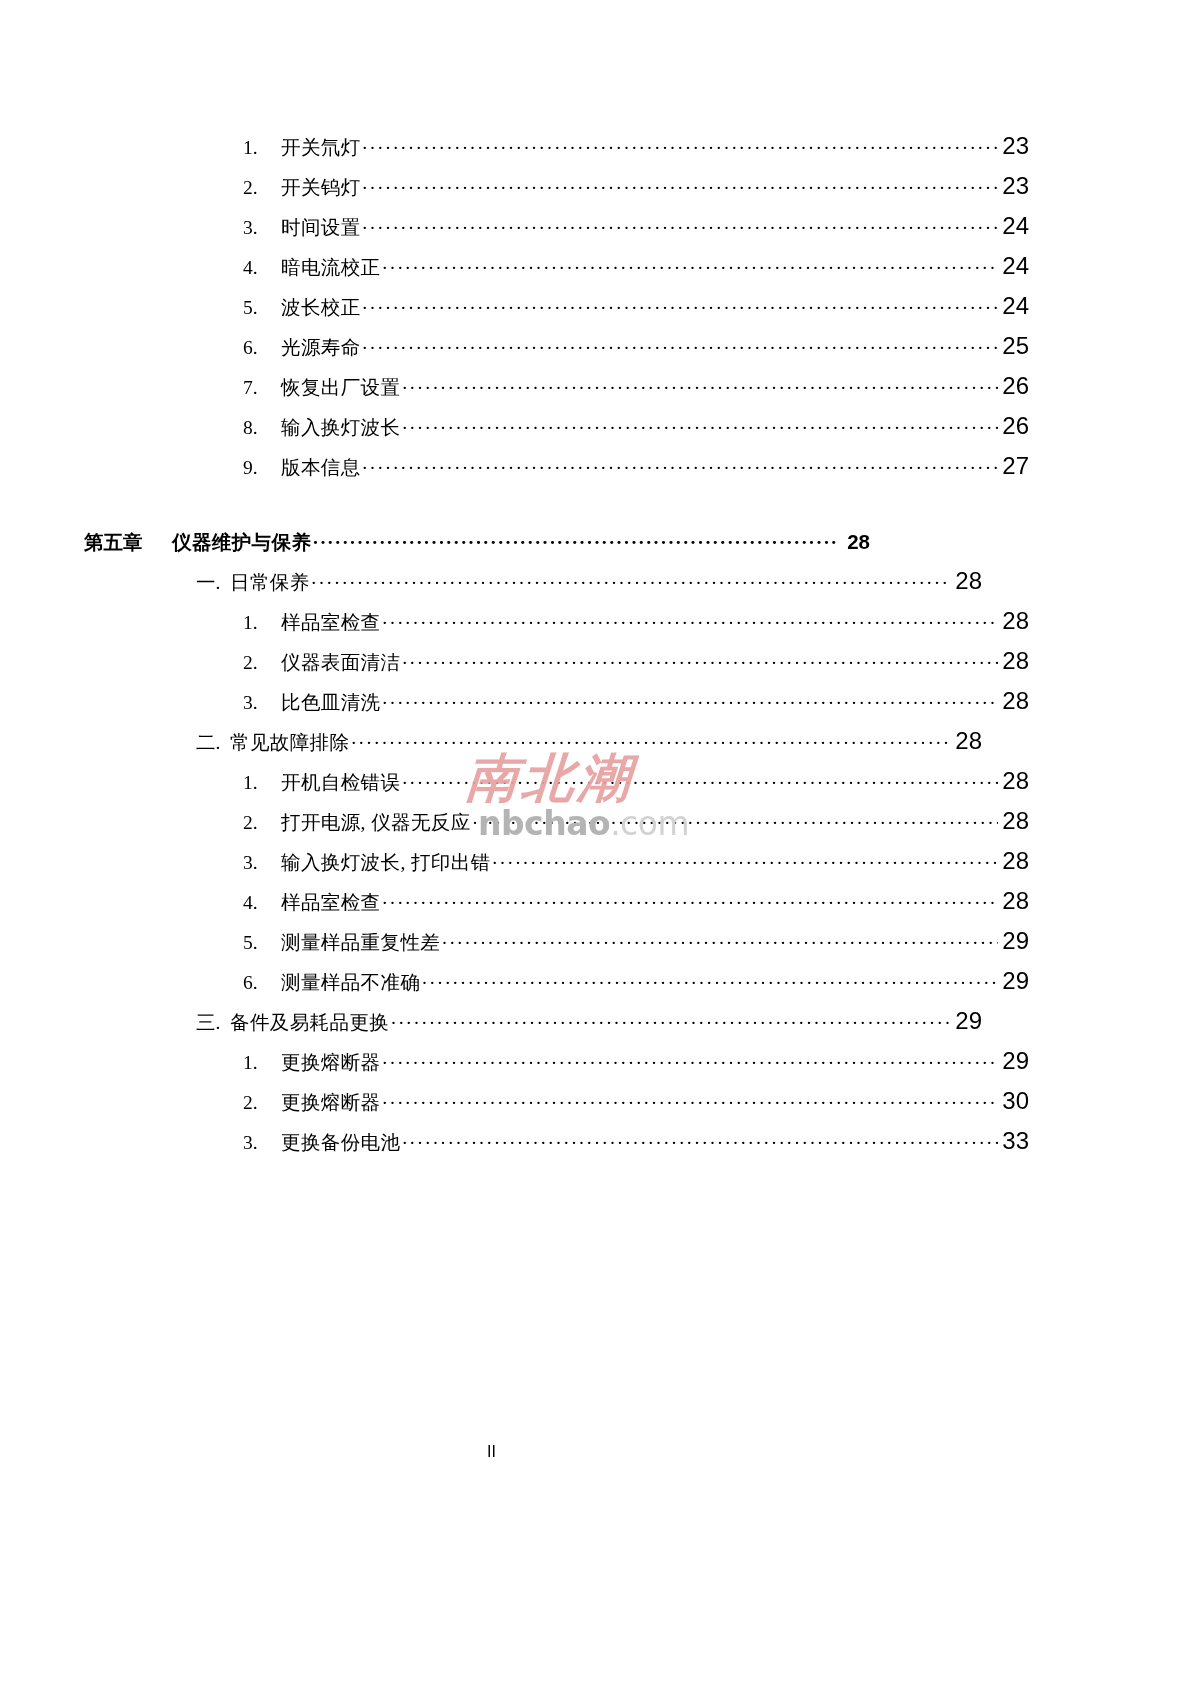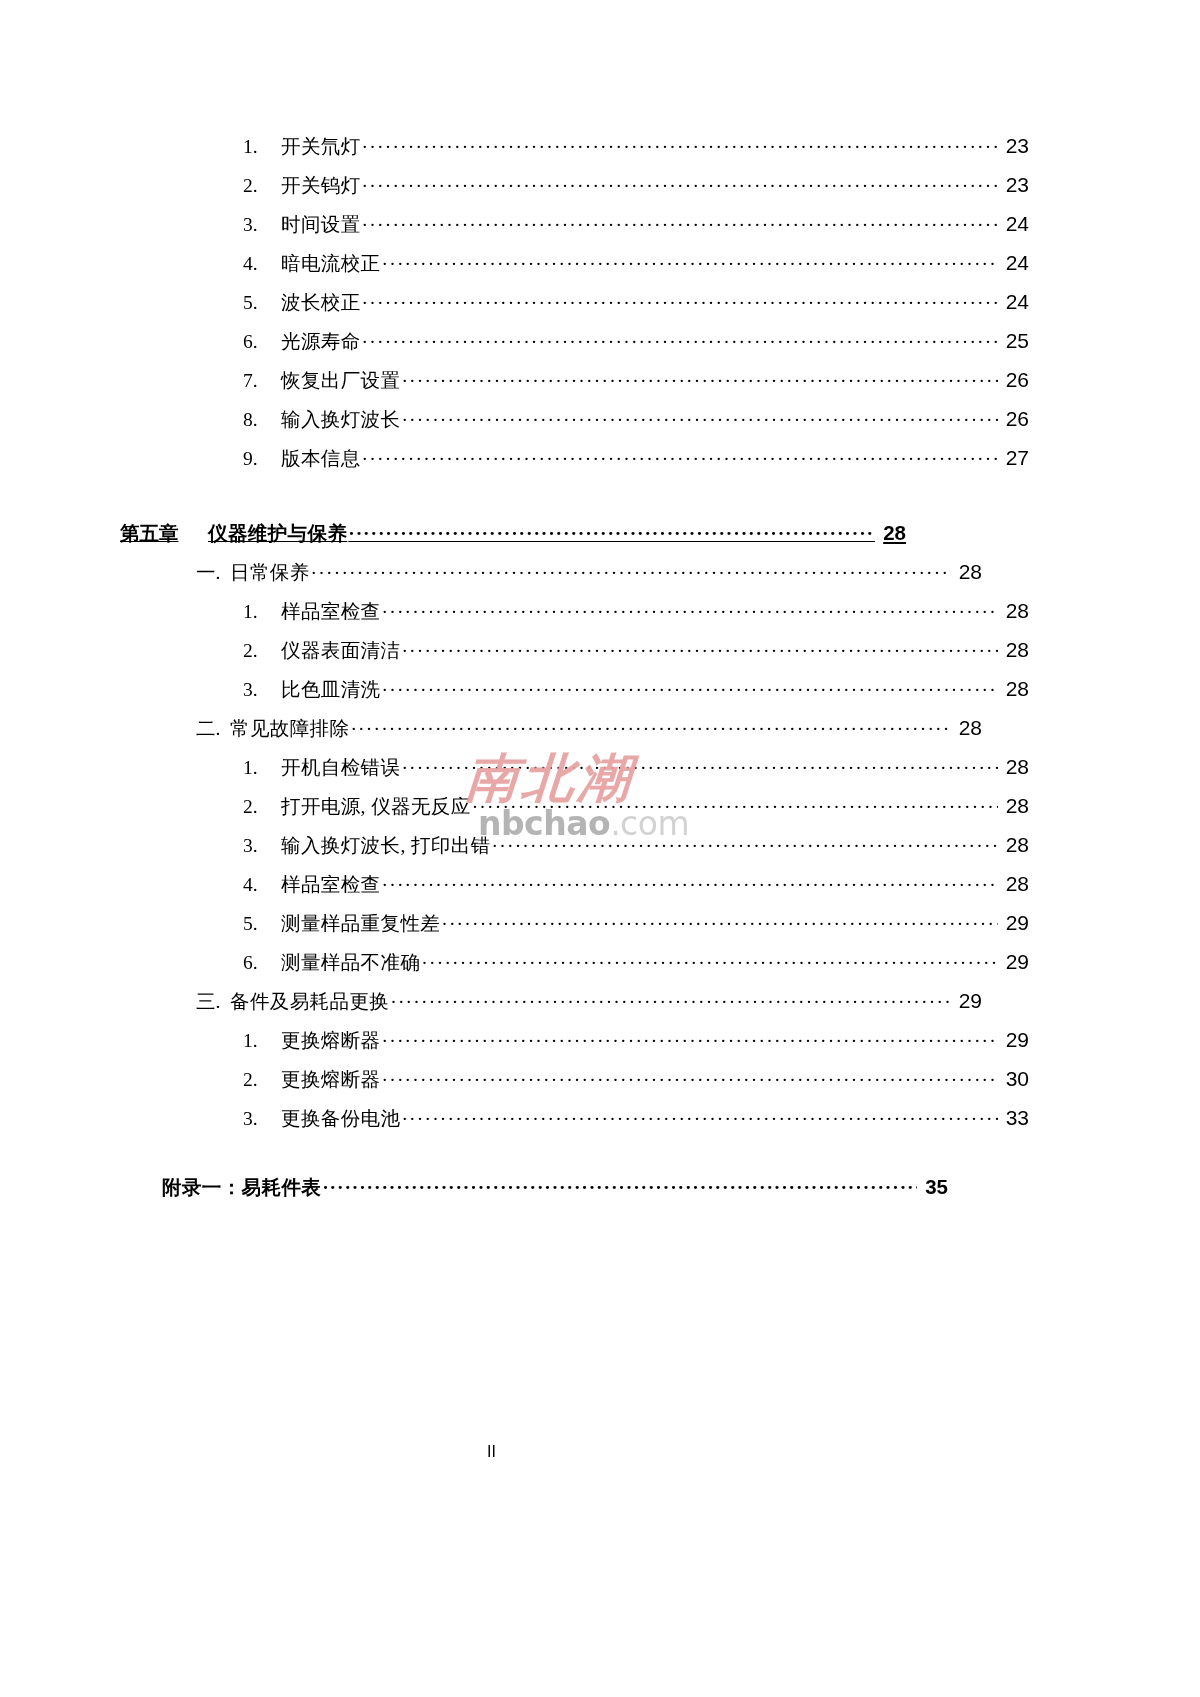--- a/index.html
+++ b/index.html
@@ -71,21 +71,21 @@
     line-height: 1em;
     color: #000;
     white-space: nowrap;
   }
 
   .pageno {
     flex: 0 0 auto;
     text-align: right;
     min-width: 30px;
     font-family: "Liberation Sans", sans-serif;
-    font-size: 21px;
+    font-size: 24px;
   }
 
   
   .bold .label,
   .bold .num,
   .bold .pageno {
     font-weight: bold;
   }
   .bold .pageno { font-size: 20.5px; }
   .bold .leader::before {
@@ -208,21 +208,21 @@
     </div>
     <div class="toc-row lvl-2">
       <span class="num num-item">9.</span>
       <span class="label">版本信息</span>
       <span class="leader"></span>
       <span class="pageno">27</span>
     </div>
 
     <div class="spacer-lg"></div>
 
-    <div class="toc-row lvl-chapter bold" style="margin-left:120px;text-decoration:underline;">
+    <div class="toc-row lvl-chapter bold" style="margin-left:84px;">
       <span class="num num-ch">第五章</span>
       <span class="label">仪器维护与保养</span>
       <span class="leader"></span>
       <span class="pageno">28</span>
     </div>
 
     <div class="toc-row lvl-1">
       <span class="num num-cn">一.</span>
       <span class="label">日常保养</span>
       <span class="leader"></span>
@@ -310,25 +310,20 @@
     </div>
     <div class="toc-row lvl-2">
       <span class="num num-item">3.</span>
       <span class="label">更换备份电池</span>
       <span class="leader"></span>
       <span class="pageno">33</span>
     </div>
 
     <div class="spacer-md"></div>
 
-    <div class="toc-row lvl-appendix bold" style="margin-left:162px;">
-      <span class="label">附录一：易耗件表</span>
-      <span class="leader"></span>
-      <span class="pageno">35</span>
-    </div>
 
   </div>
 
   <div class="watermark">
     <div class="wm-cn">南北潮</div>
     <div class="wm-url">
       <span class="b">nbchao</span><span class="l">.com</span>
     </div>
   </div>
 

